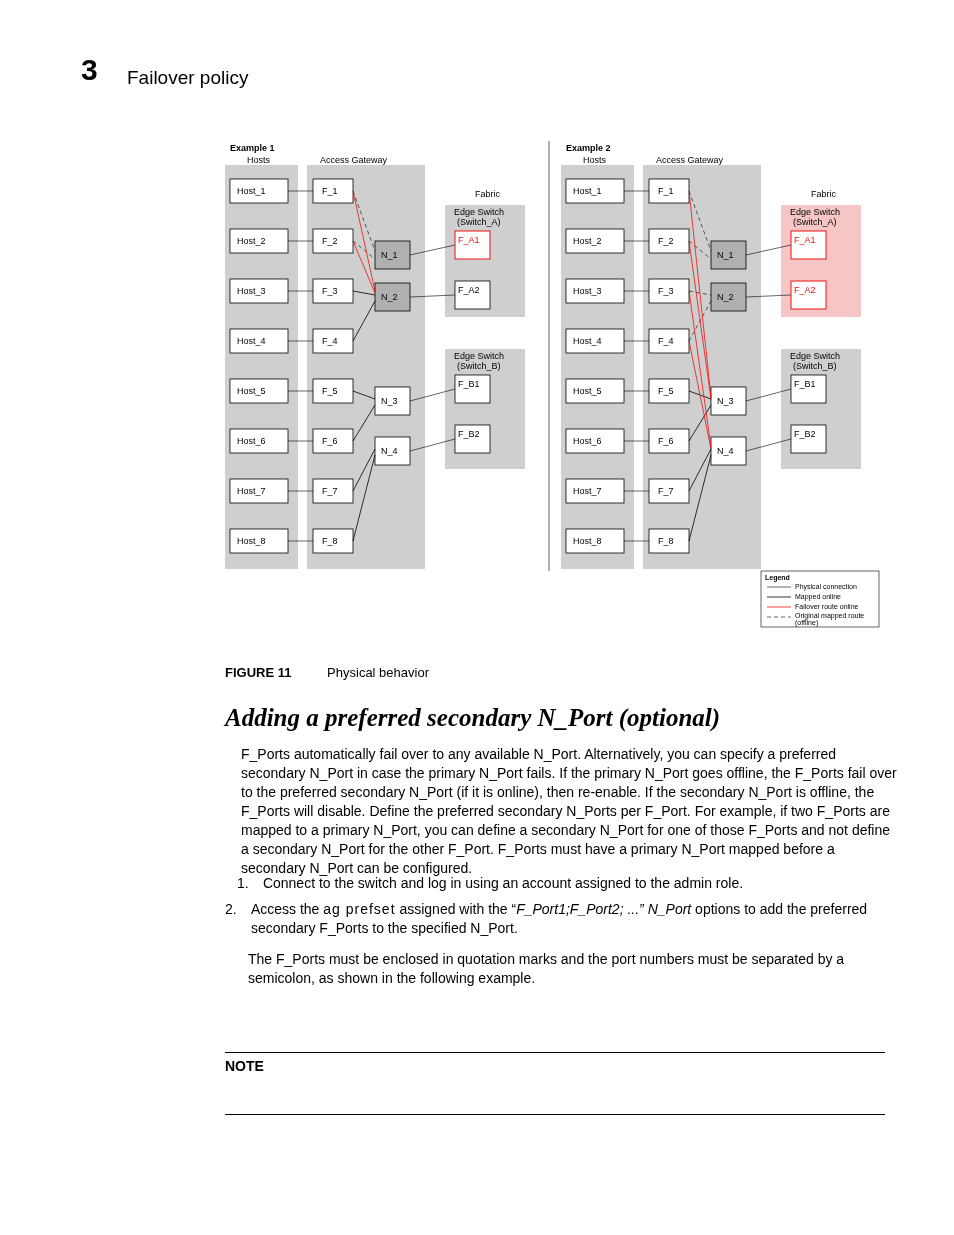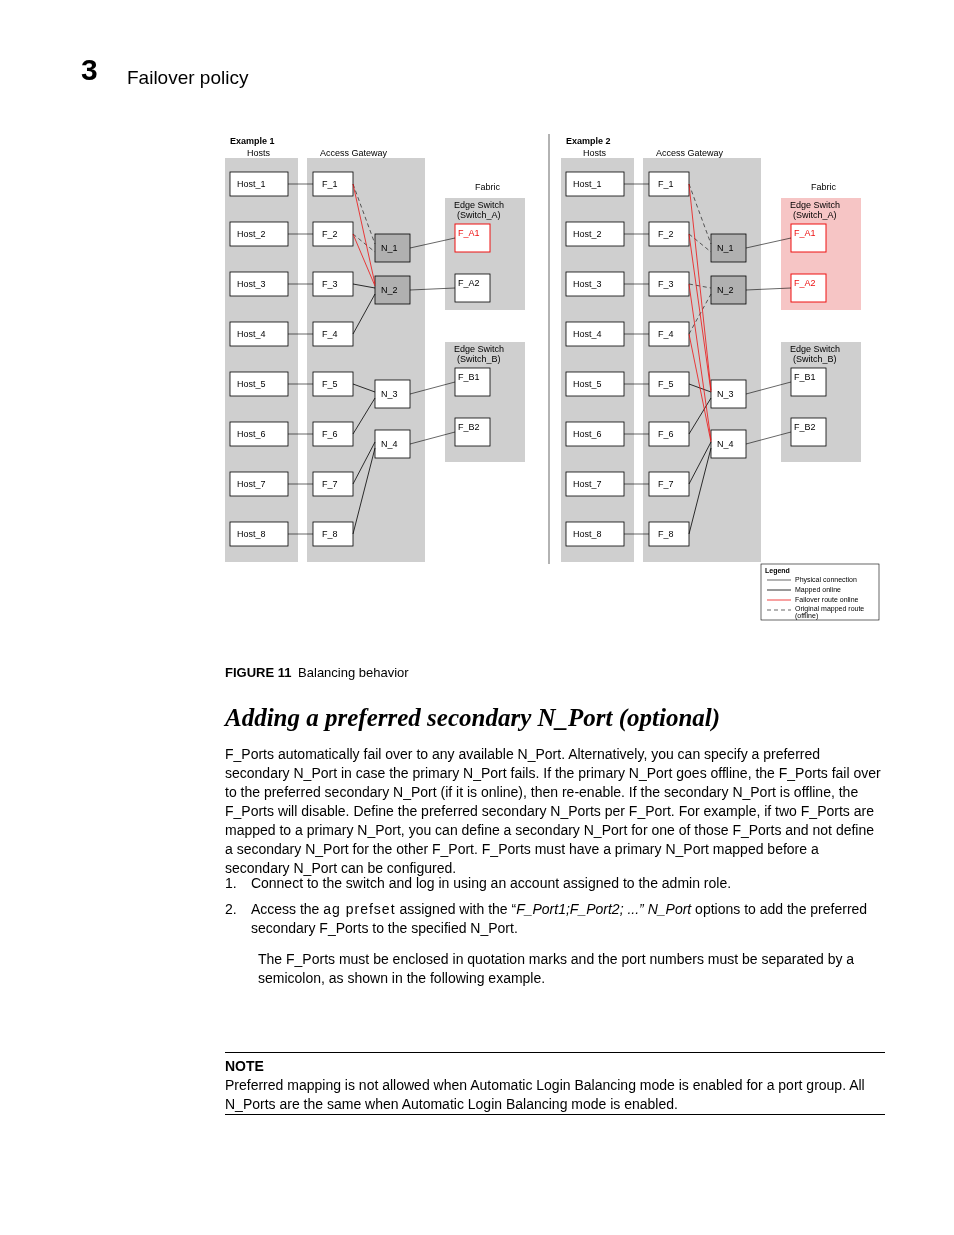--- a/index.html
+++ b/index.html
@@ -1,29 +1,29 @@
 <!DOCTYPE html>
 <html><head>
 <meta charset="utf-8">
 <style>
 html, body { margin:0; padding:0; background:#fff; color:#000; font-family:Arial,Helvetica,sans-serif; }
 .page { width:954px; height:1235px; margin:0 auto; position:relative; }
 .content { position:relative; width:100%; height:100%; }
 .hdr-num { position:absolute; left:81px; top:53px; font-size:30px; font-weight:700; }
 .hdr-txt { position:absolute; left:127px; top:67px; font-size:19px; }
-.fig { position:absolute; left:225px; top:134px;text-align:center; }
+.fig { position:absolute; left:225px; top:141px;text-align:center; }
 .fig svg { display:block; }
 .figcap { position:absolute; left:225px; top:665px; font-size:13px; }
-.figcap b { font-weight:700; margin-right:3px; }
+.figcap b { font-weight:700; margin-right:32px; }
 .h2 { position:absolute; left:225px; top:704px; font-size:25px; font-style:italic; font-weight:700;font-family:Liberation Serif, serif; }
 .para { position:absolute; left:225px; width:660px; font-size:14px; line-height:19px; }
-.p1 { top:745px; }
-.li1 { top:874px; }
+.p1 { top:745px;margin-left:16px; }
+.li1 { top:874px;margin-left:12px; }
 .li2 { top:900px; }
-.li2b { top:950px; left:258px; width:646px; }
+.li2b { top:950px; left:248px; width:646px; }
 .li-num { display:inline-block; width:22px; }
 .li-body { display:inline-block; vertical-align:top; width:630px; }
 .cmd { font-family:Arial,Helvetica,sans-serif; font-weight:400; letter-spacing:1px; }
 .note-rule { position:absolute; left:225px; width:660px; border-top:1px solid #000; }
 .r1 { top:1052px; }
 .note-hd { position:absolute; left:225px; top:1058px; font-size:14px; font-weight:700; }
 .note-body { top:1076px; }
 .r2 { top:1114px; }
 .legend-box { fill:none; stroke:#000; stroke-width:0.6; }
 .lg-text { font-size:7px; font-family:Arial; }
@@ -297,38 +297,37 @@
             <text class="lg-text" x="34" y="38">Failover route online</text>
     <line class="dashed" x1="6" y1="46" x2="30" y2="46"></line>
             <text class="lg-text" x="34" y="47">Original mapped route</text>
     <text class="lg-text" x="34" y="54">(offline)</text>
   </g>
 </svg>
 </div>
 
 <div class="figcap">
   <b>FIGURE 11</b>
-  <span>Balancing behavior</span>
+  <span>Physical behavior</span>
 </div>
 
 <div class="h2">Adding a preferred secondary N_Port (optional)</div>
 
 <div class="para p1">F_Ports automatically fail over to any available N_Port. Alternatively, you can specify a preferred secondary N_Port in case the primary N_Port fails. If the primary N_Port goes offline, the F_Ports fail over to the preferred secondary N_Port (if it is online), then re-enable. If the secondary N_Port is offline, the F_Ports will disable. Define the preferred secondary N_Ports per F_Port. For example, if two F_Ports are mapped to a primary N_Port, you can define a secondary N_Port for one of those F_Ports and not define a secondary N_Port for the other F_Port. F_Ports must have a primary N_Port mapped before a secondary N_Port can be configured.</div>
 
 <div class="para li1">
   <span class="li-num">1.</span>
   <span class="li-body">Connect to the switch and log in using an account assigned to the admin role.</span>
 </div>
 <div class="para li2">
   <span class="li-num">2.</span>
   <span class="li-body">
     <span>Access the </span><span class="cmd">ag   prefset</span><span> assigned with the “</span><i>F_Port1;F_Port2; ...” N_Port</i><span> options to add the preferred secondary F_Ports to the specified N_Port.</span>
   </span>
 </div>
 <div class="para li2b">The F_Ports must be enclosed in quotation marks and the port numbers must be separated by a semicolon, as shown in the following example.</div>
 
 <div class="note-rule r1"></div>
 <div class="note-hd">NOTE</div>
-<div class="para note-body">Preferred mapping is not allowed when Automatic Login Balancing mode is enabled for a port group. All N_Ports are the same when Automatic Login Balancing mode is enabled.</div>
 <div class="note-rule r2"></div>
 
 </div>
   </div>
 
 </body></html>

